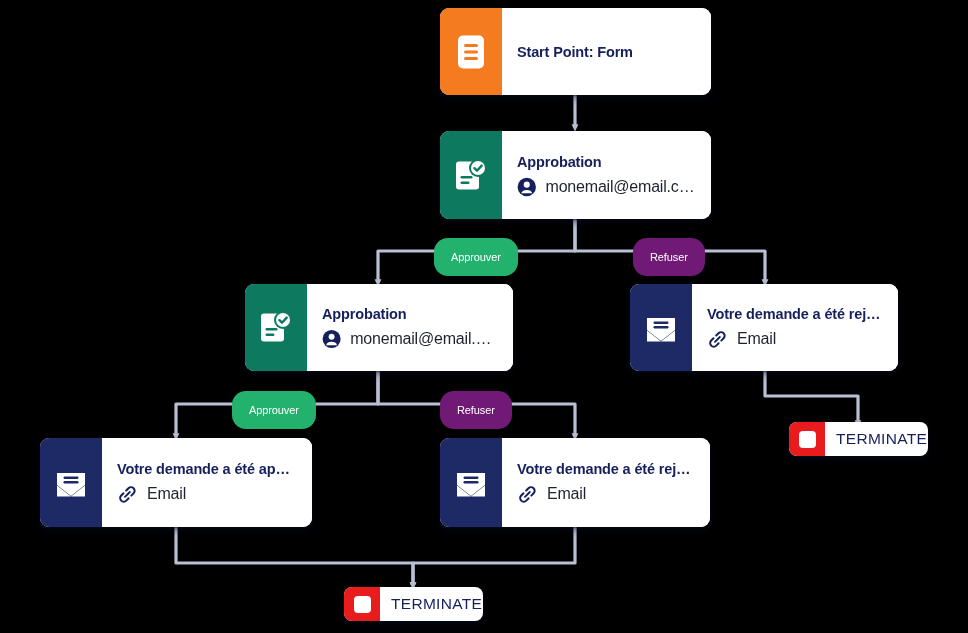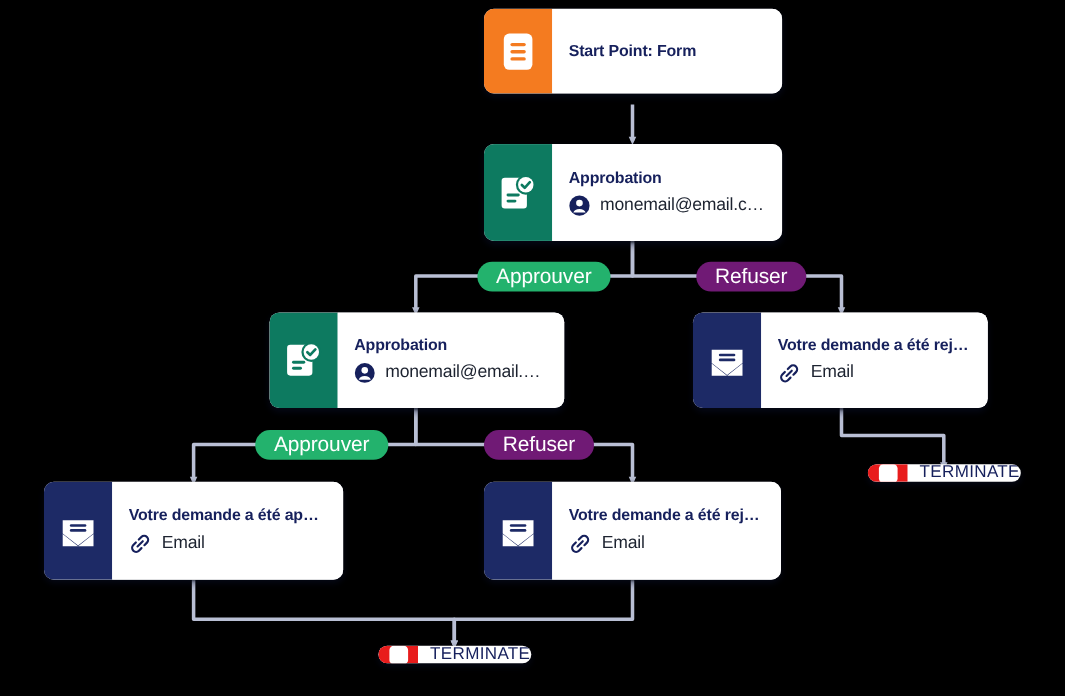--- a/index.html
+++ b/index.html
@@ -83,21 +83,21 @@
 
   
   .term {
     position: absolute;
     display: flex;
     align-items: stretch;
     background: #ffffff;
     border-radius: 8px;
     box-shadow: 0 3px 7px rgba(10,14,40,.55), 0 1px 2px rgba(0,0,0,.5);
     overflow: hidden;
-    height: 16px;
+    height: 34px;
   }
   .term-icon {
     width: 36px;
     flex: 0 0 36px;
     background: #e81c1c;
     display: flex;
     align-items: center;
     justify-content: center;
   }
   .term-square {
@@ -111,27 +111,27 @@
     padding: 0 15px 0 11px;
     font-size: 15.5px;
     color: #16205c;
     letter-spacing: .3px;
     white-space: nowrap;
   }
 
   
   .pill {
     position: absolute;
-    height: 27px;
+    height: 38px;
     display: flex;
     align-items: center;
     justify-content: center;
     padding: 0 17px;
     border-radius: 14px;
-    font-size: 19px;
+    font-size: 11px;
     color: #ffffff;
     letter-spacing: -.1px;
     white-space: nowrap;
   }
   .pill-approve { background: #23b26d; }
   .pill-refuse  { background: #701a75; }
 
   svg.glyph { display: block; }
 </style>
 </head>
@@ -158,21 +158,21 @@
       <path d="M378,371 L378,404 L575,404 L575,437"></path>
 
       <path d="M765,371 L765,396 L858,396 L858,424"></path>
 
       <path d="M176,527 L176,563 L413,563 L413,586"></path>
 
       <path d="M575,527 L575,563 L413,563 L413,586"></path>
     </g>
   </svg>
 
-  <div class="node" style="left:440px; top:8px; width:271px; height:77px;">
+  <div class="node" style="left:440px; top:8px; width:271px; height:87px;">
     <div class="node-icon ic-start">
       <svg class="glyph" width="32" height="36" viewBox="0 0 32 36">
         <rect x="3" y="1.5" width="26" height="33" rx="5" fill="#ffffff"></rect>
         <rect x="9" y="10" width="14" height="3.1" rx="1.55" fill="#f47b20"></rect>
         <rect x="9" y="16.5" width="14" height="3.1" rx="1.55" fill="#f47b20"></rect>
         <rect x="9" y="23" width="14" height="3.1" rx="1.55" fill="#f47b20"></rect>
       </svg>
     </div>
     <div class="node-body">
       <div class="node-title">Start Point: Form</div>

